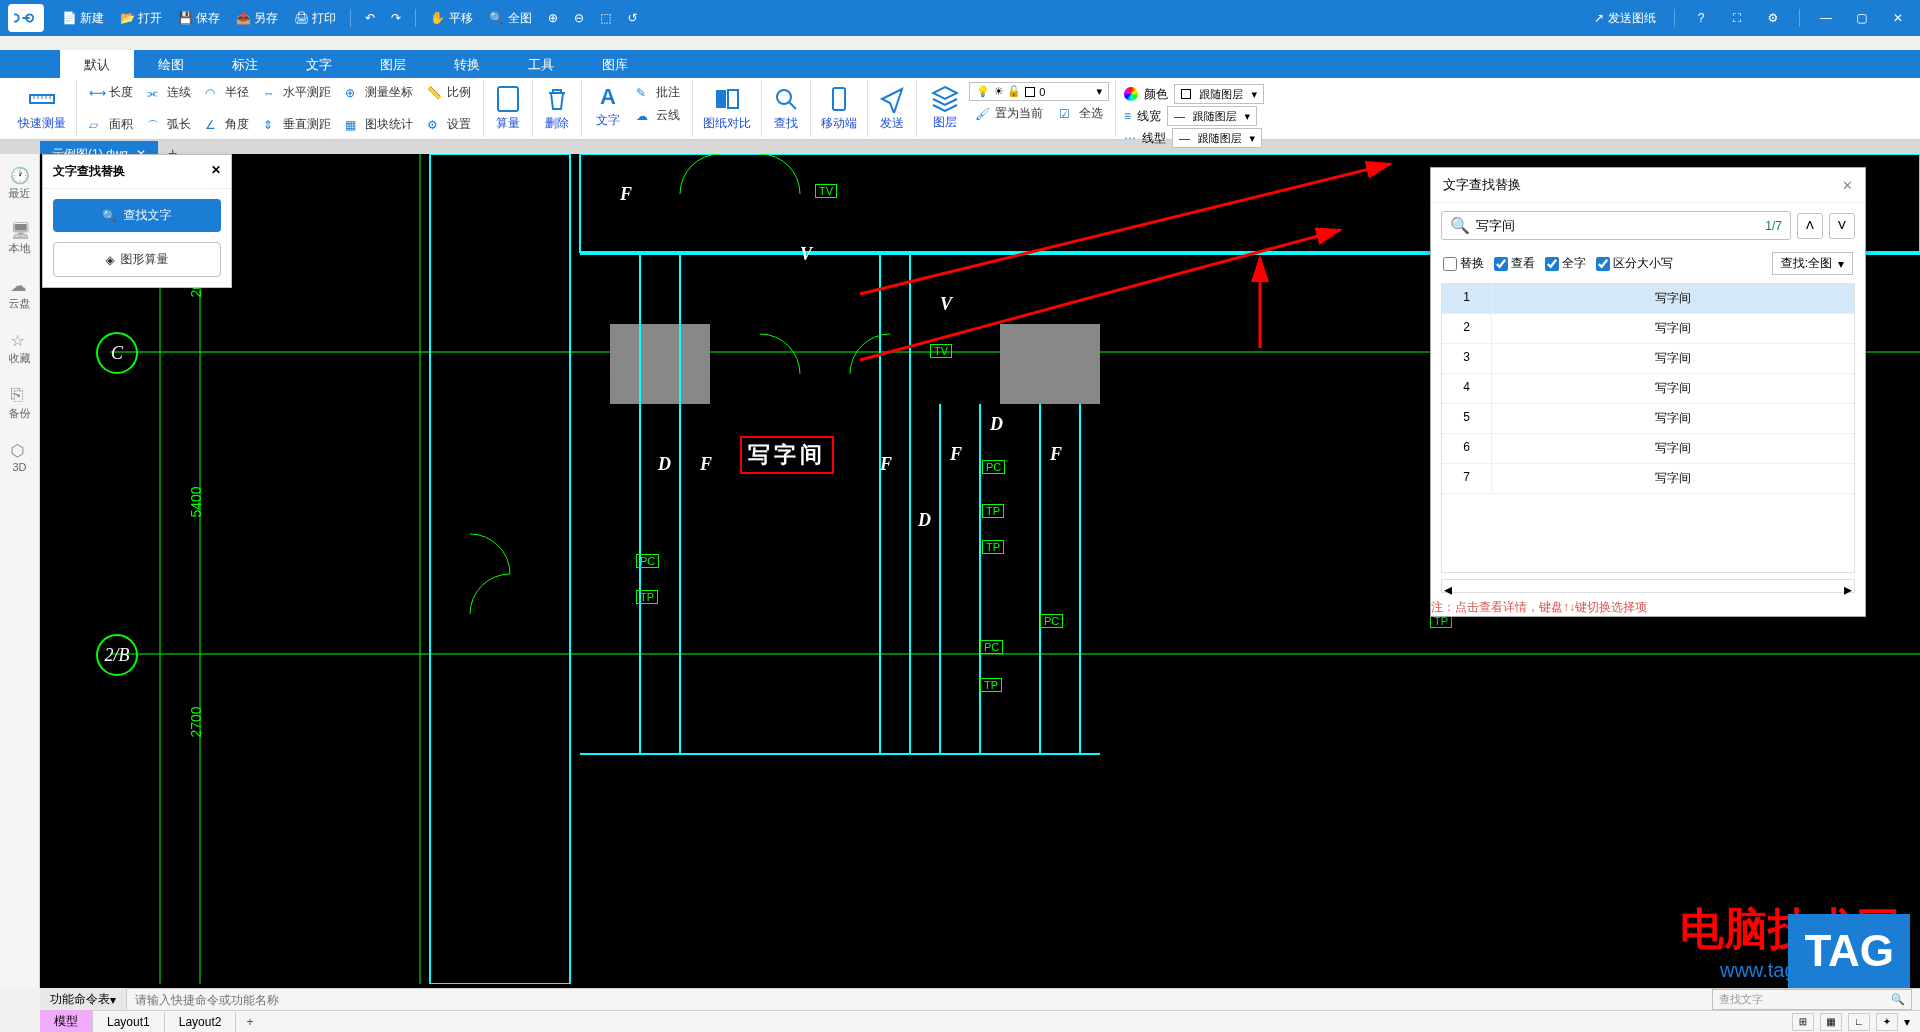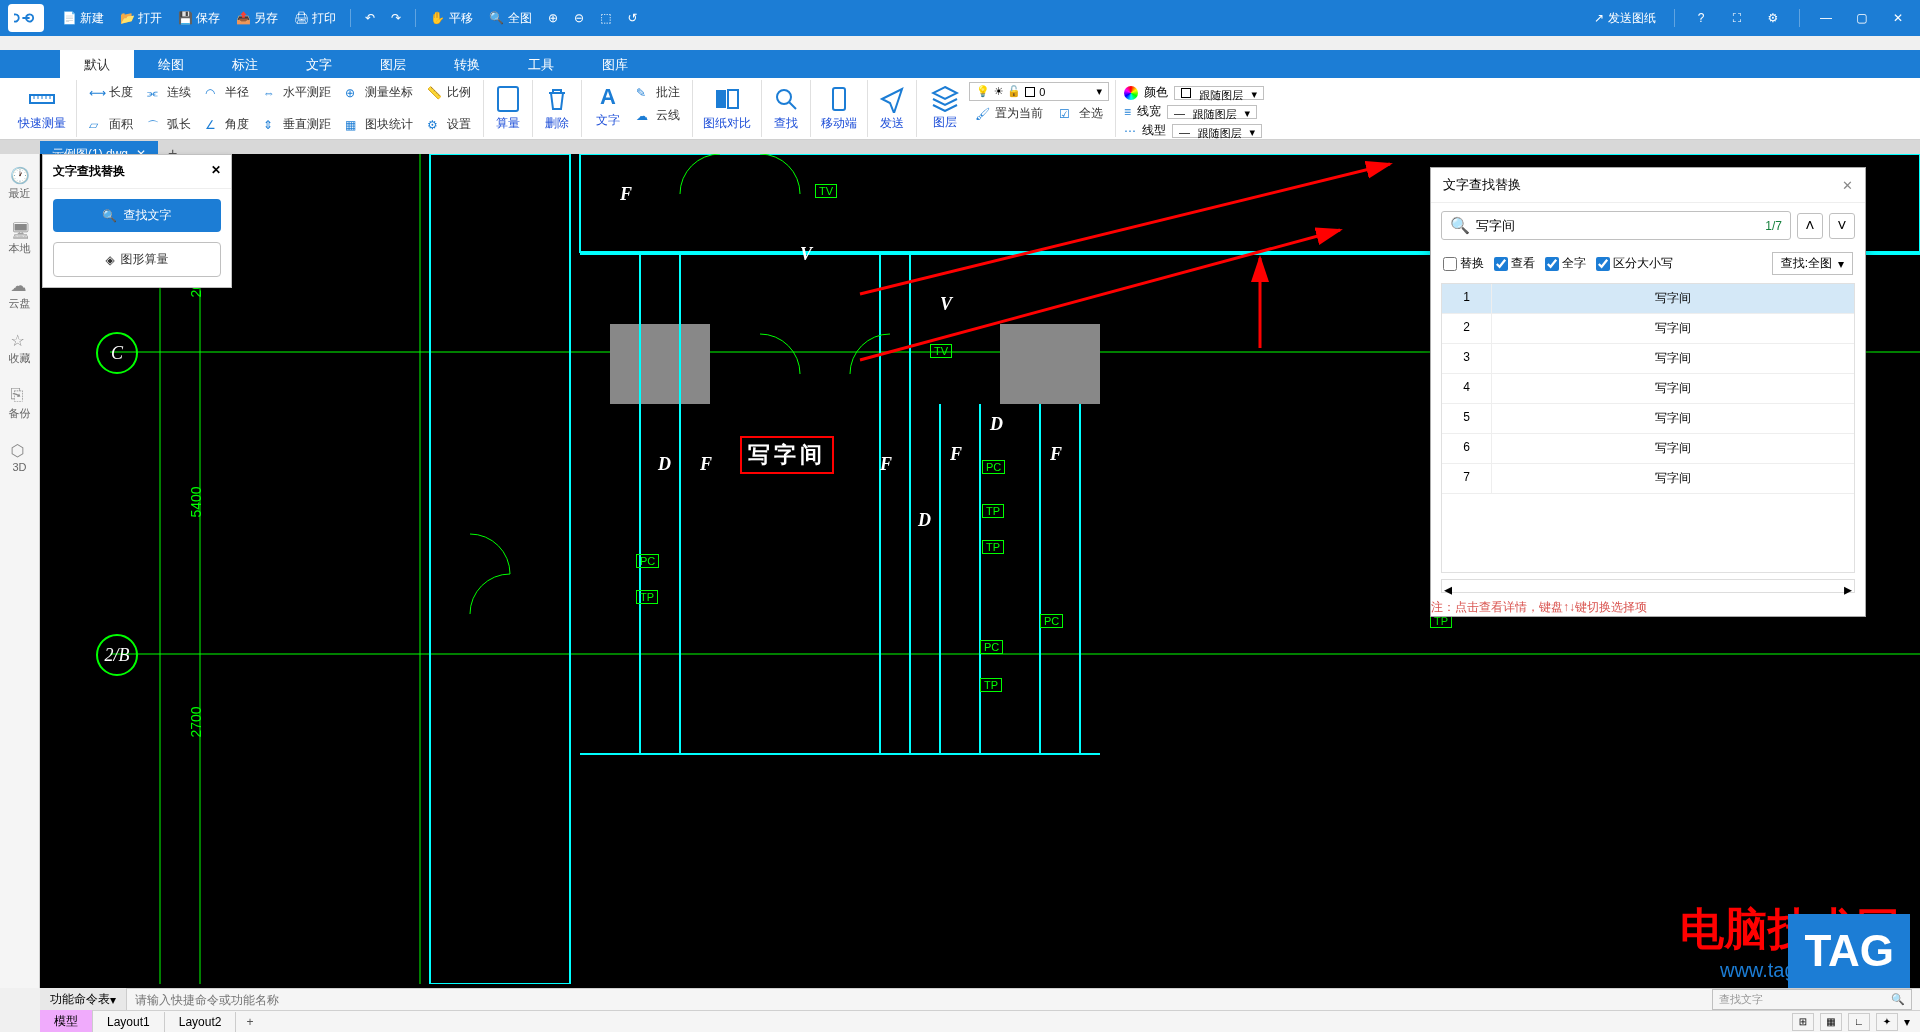--- a/index.html
+++ b/index.html
@@ -25,21 +25,21 @@
 .ribbon { height: 62px; background: #fff; border-bottom: 1px solid #d0d0d0; display: flex; align-items: stretch; padding: 2px 8px; }
 .ribbon-group { display: flex; flex-direction: column; justify-content: space-between; padding: 2px 6px; border-right: 1px solid #e0e0e0; }
 .ribbon-big { display: flex; flex-direction: column; align-items: center; justify-content: center; padding: 2px 10px; cursor: pointer; border-right: 1px solid #e0e0e0; }
 .ribbon-big-icon { width: 28px; height: 28px; }
 .ribbon-big-label { font-size: 12px; color: #1d4ed8; margin-top: 2px; }
 .ribbon-row { display: flex; gap: 2px; }
 .ribbon-item { display: flex; align-items: center; gap: 4px; padding: 2px 6px; font-size: 12px; color: #333; cursor: pointer; white-space: nowrap; }
 .ri-icon { width: 16px; height: 14px; display: inline-block; }
 .ribbon-props { display: flex; flex-direction: column; gap: 2px; padding: 4px 8px; font-size: 12px; }
 .prop-row { display: flex; align-items: center; gap: 6px; }
-.prop-sel { border: 1px solid #c0c0c0; padding: 1px 6px; font-size: 11px; background: #fff; min-width: 90px; height: 14px; display: flex; justify-content: space-between; }
+.prop-sel { border: 1px solid #c0c0c0; padding: 1px 6px; font-size: 11px; background: #fff; min-width: 90px; height: 20px; display: flex; align-items: center; justify-content: space-between; }
 .layer-box { border: 1px solid #c0c0c0; padding: 2px 6px; display: flex; align-items: center; gap: 4px; font-size: 11px; background: #fff; min-width: 120px; }
 
 
 .doctabs { height: 28px; background: #d8d8d8; display: flex; align-items: center; padding-left: 40px; }
 .doctab { background: #1c7dd5; color: #fff; padding: 5px 12px; font-size: 12px; display: flex; align-items: center; gap: 8px; }
 .doctab-close { cursor: pointer; }
 .doctab-add { padding: 4px 10px; font-size: 16px; color: #555; cursor: pointer; }
 
 
 .main { position: absolute; top: 154px; left: 0; right: 0; bottom: 44px; display: flex; }

